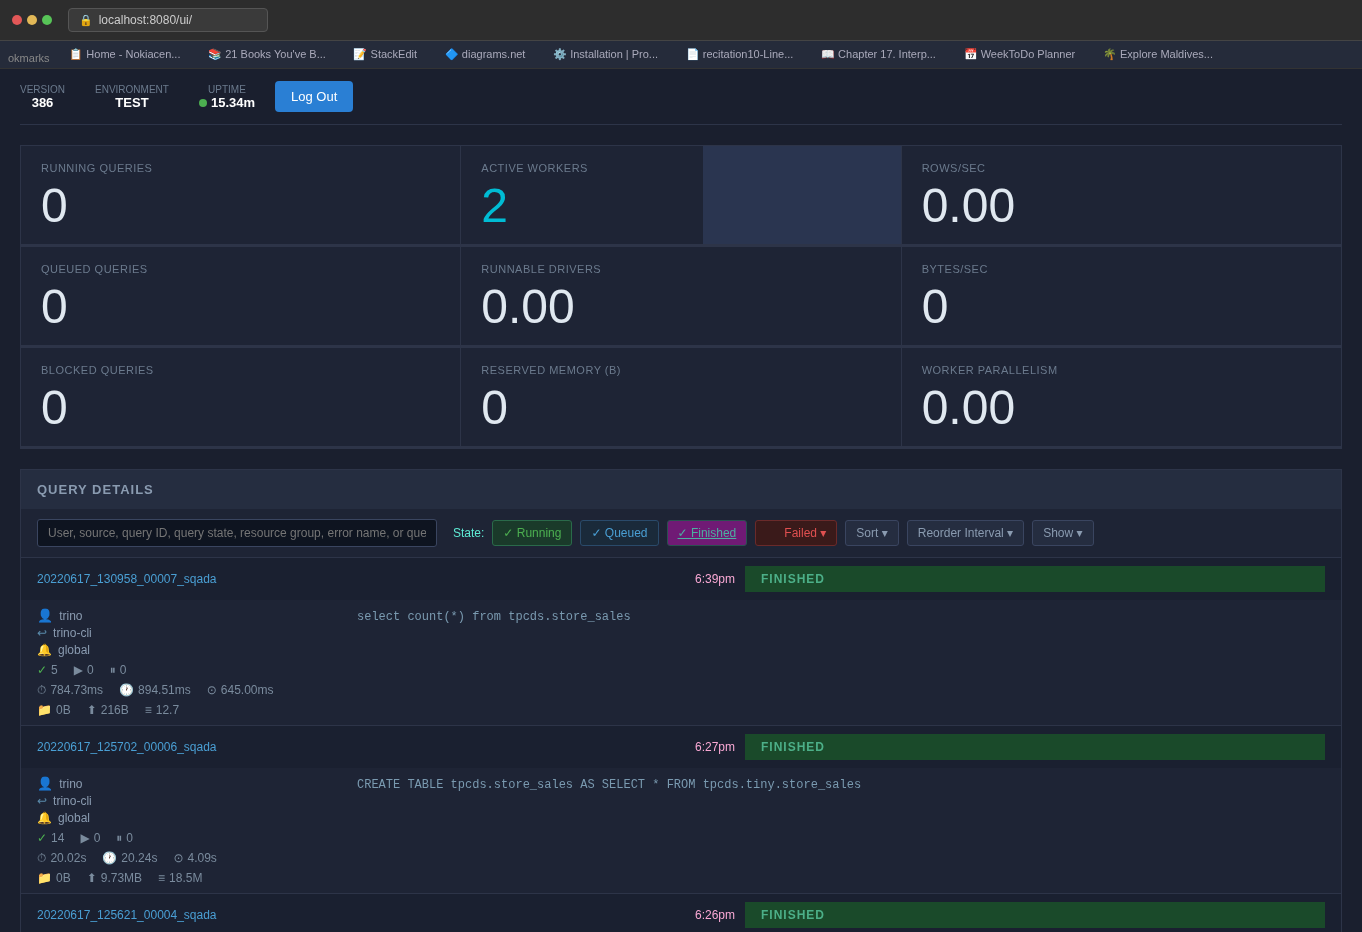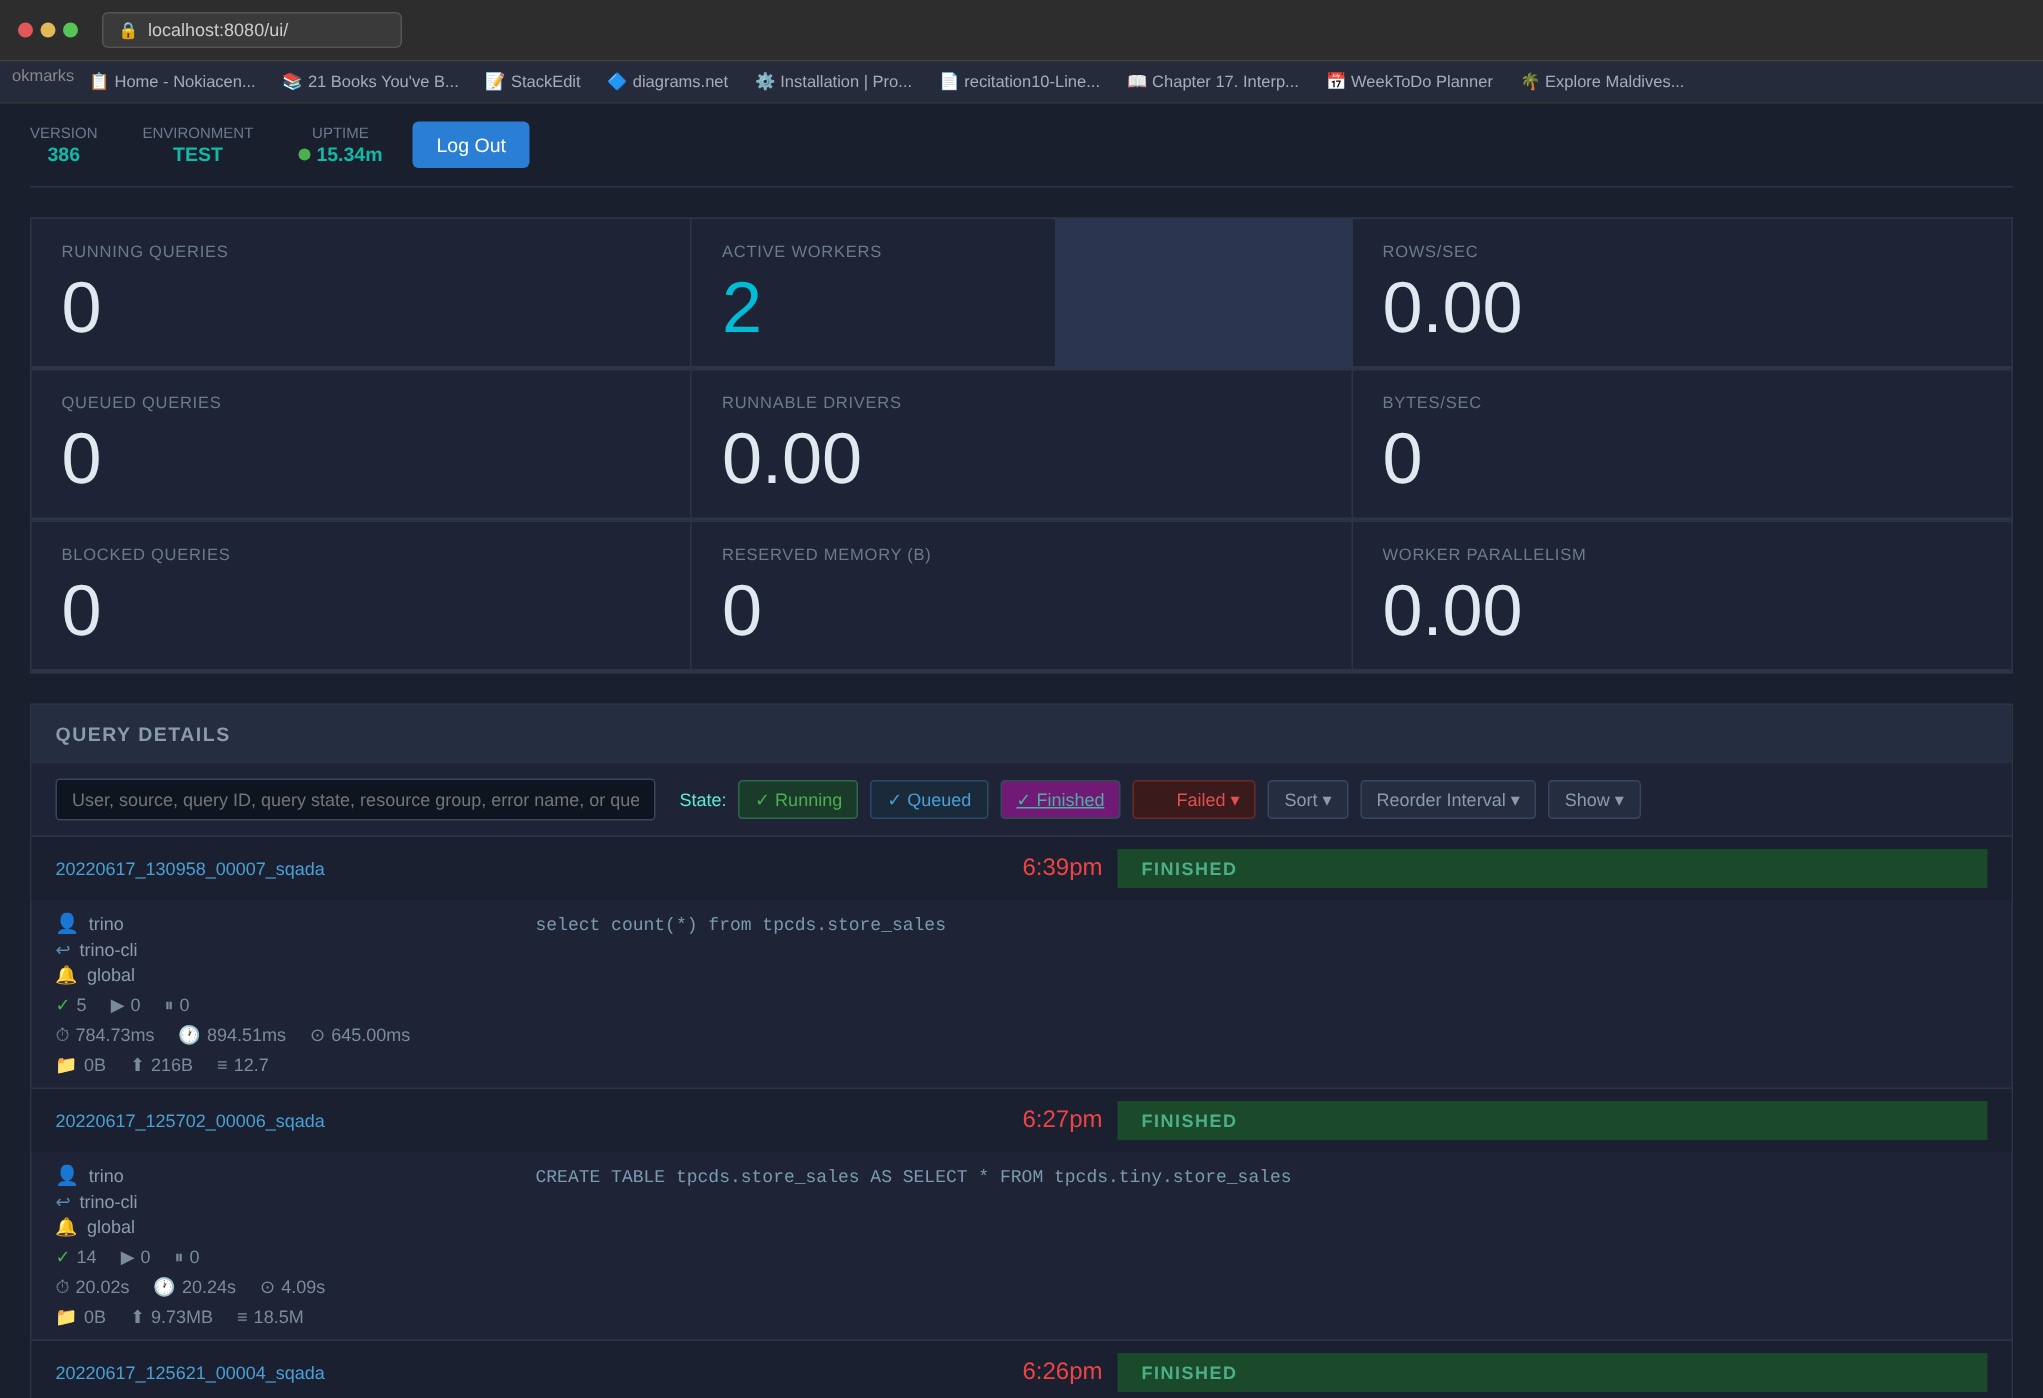--- a/index.html
+++ b/index.html
@@ -34,22 +34,22 @@
     }
     .browser-dot { width: 10px; height: 10px; border-radius: 50%; }
     .dot-red { background: #e25757; }
     .dot-yellow { background: #e2b857; }
     .dot-green { background: #57c457; }
 
     .bookmarks-bar {
       background: #252b3a;
       padding: 4px 8px;
       display: flex;
-      align-items: flex-start;
-      gap: 2px;
+      align-items: flex-end;
+      gap: 12px;
       border-bottom: 1px solid #333;
       flex-wrap: wrap;
     }
     .bookmark-item {
       padding: 3px 8px;
       font-size: 11px;
       color: #aab;
       cursor: pointer;
       border-radius: 3px;
       white-space: nowrap;
@@ -86,21 +86,21 @@
       letter-spacing: 1px;
     }
     .header-meta {
       display: flex;
       gap: 30px;
       align-items: center;
       font-size: 11px;
     }
     .meta-item { display: flex; flex-direction: column; align-items: center; }
     .meta-label { color: #6b7a8d; font-size: 10px; text-transform: uppercase; }
-    .meta-value { color: #14b8a6; font-size: 13px; font-weight: 600; }
+    .meta-value { color: #ffffff; font-size: 13px; font-weight: 600; }
     .uptime-dot { display: inline-block; width: 8px; height: 8px; background: #4caf50; border-radius: 50%; margin-right: 4px; }
     .logout-btn {
       background: #2a7fd4;
       color: white;
       border: none;
       padding: 8px 16px;
       border-radius: 4px;
       cursor: pointer;
       font-size: 13px;
       margin-left: 20px;
@@ -221,22 +221,22 @@
       padding: 8px 16px;
       background: #1a2030;
     }
     .query-id {
       color: #4a9fd4;
       font-size: 12px;
       cursor: pointer;
     }
     .query-time {
       margin-left: auto;
-      color: #ef4444;
-      font-size: 16px;
+      color: #f9a8d4;
+      font-size: 12px;
     }
     .query-status {
       padding: 6px 16px;
       font-size: 12px;
       font-weight: 600;
       letter-spacing: 1px;
       text-align: left;
     }
     .status-finished { background: #1a4a2a; color: #4caf88; }
 

